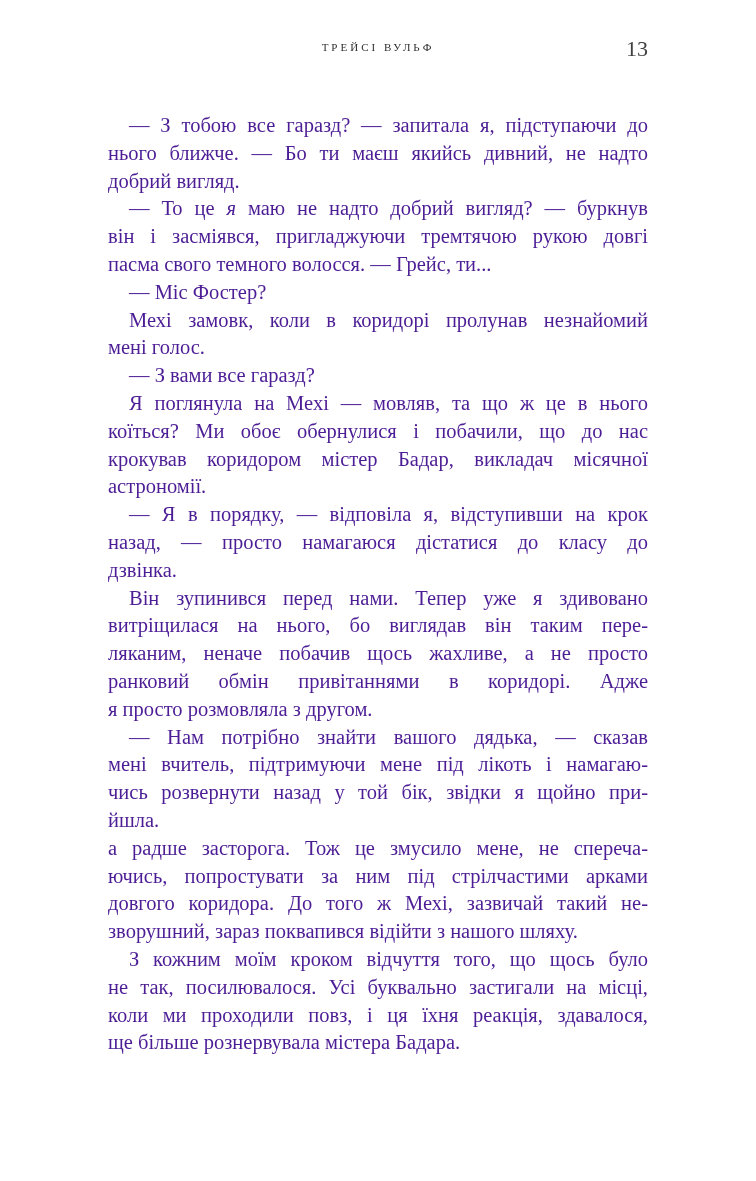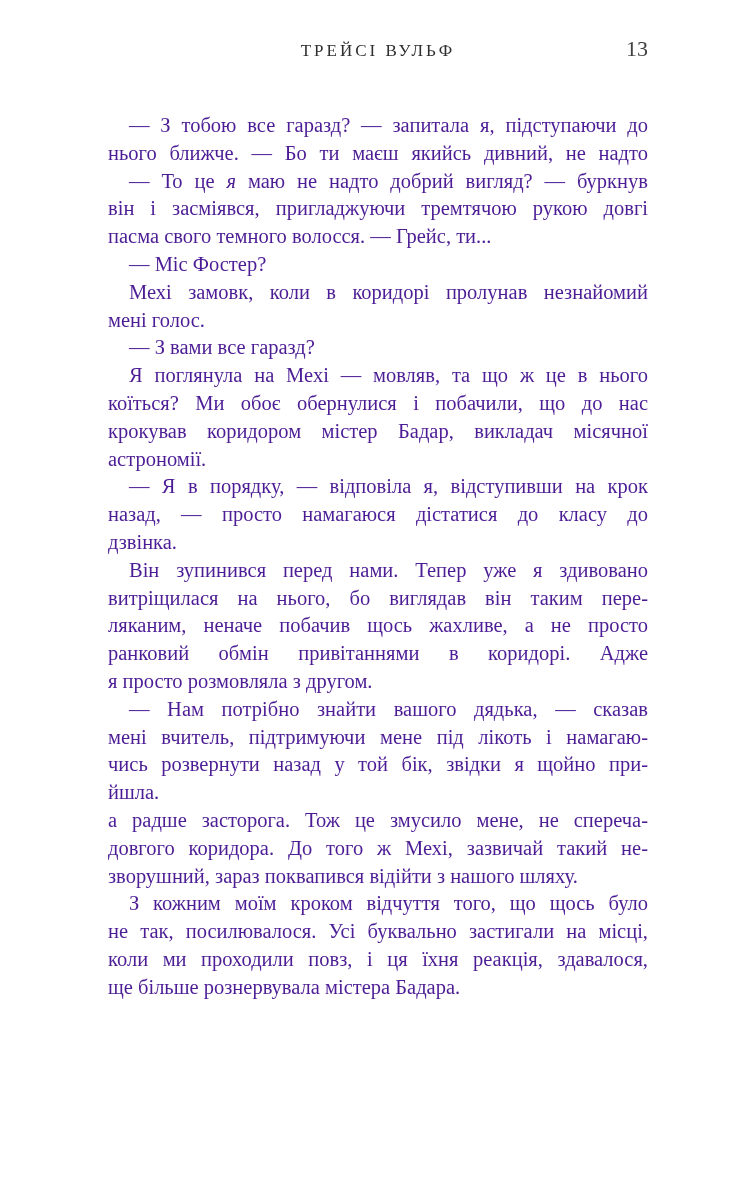--- a/index.html
+++ b/index.html
@@ -23,21 +23,21 @@
     left: 108px;
     width: 540px;
     height: 26px;
   }
   .head-title {
     position: absolute;
     left: 0;
     right: 0;
     top: 5px;
     text-align: center;
-    font-size: 17px;
+    font-size: 11px;
     letter-spacing: 3px;
     font-weight: 400;
     color: #2e2e2e;
     text-transform: uppercase;
   }
   .page-num {
     position: absolute;
     right: 0;
     top: 0;
     font-size: 22px;
@@ -76,20 +76,21 @@
 
   <div class="running-head">
     <div class="head-title">ТРЕЙСІ ВУЛЬФ</div>
     <div class="page-num">13</div>
   </div>
 
   <div class="text-block">
       <div class="paragraph">
         <div class="line first">— З тобою все гаразд? — запитала я, підступаючи до</div>
         <div class="line">нього ближче. — Бо ти маєш якийсь дивний, не надто</div>
+        <div class="line para-end">добрий вигляд.</div>
       </div>
       <div class="paragraph">
         <div class="line first">— То це <i>я</i> маю не надто добрий вигляд? — буркнув</div>
         <div class="line">він і засміявся, пригладжуючи тремтячою рукою довгі</div>
         <div class="line para-end">пасма свого темного волосся. — Грейс, ти...</div>
       </div>
       <div class="paragraph">
         <div class="line first para-end">— Міс Фостер?</div>
       </div>
       <div class="paragraph">
@@ -118,20 +119,21 @@
         <div class="line para-end">я просто розмовляла з другом.</div>
       </div>
       <div class="paragraph">
         <div class="line first">— Нам потрібно знайти вашого дядька, — сказав</div>
         <div class="line">мені вчитель, підтримуючи мене під лікоть і намагаю-</div>
         <div class="line">чись розвернути назад у той бік, звідки я щойно при-</div>
         <div class="line para-end">йшла.</div>
       </div>
       <div class="paragraph">
         <div class="line">а радше засторога. Тож це змусило мене, не спереча-</div>
+        <div class="line">ючись, попростувати за ним під стрілчастими арками</div>
         <div class="line">довгого коридора. До того ж Мехі, зазвичай такий не-</div>
         <div class="line para-end">зворушний, зараз поквапився відійти з нашого шляху.</div>
       </div>
       <div class="paragraph">
         <div class="line first">З кожним моїм кроком відчуття того, що щось було</div>
         <div class="line">не так, посилювалося. Усі буквально застигали на місці,</div>
         <div class="line">коли ми проходили повз, і ця їхня реакція, здавалося,</div>
         <div class="line para-end">ще більше рознервувала містера Бадара.</div>
       </div>
     </div>

